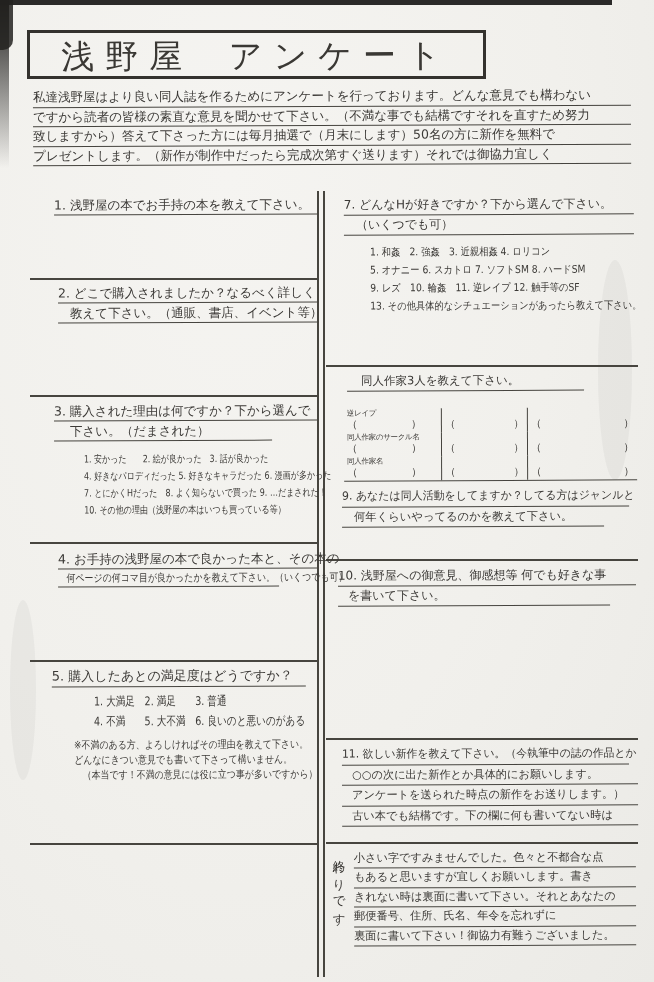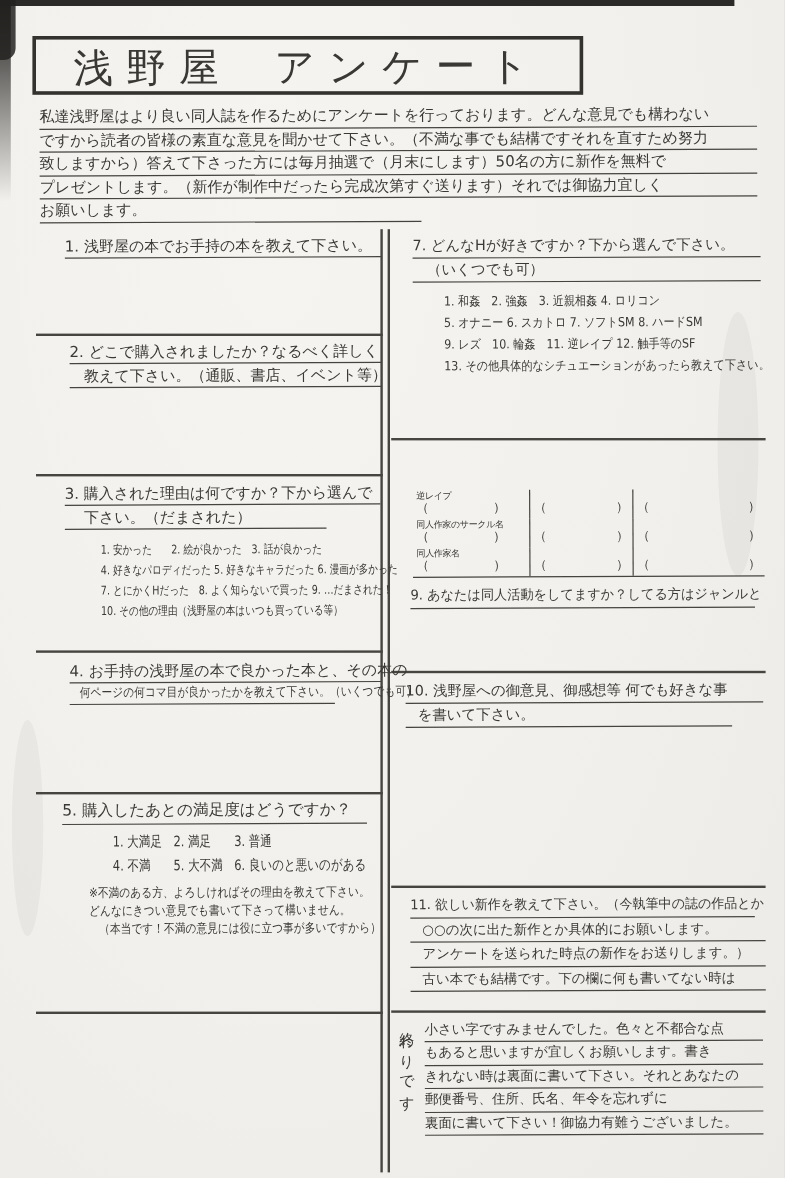--- a/index.html
+++ b/index.html
@@ -80,21 +80,20 @@
 
   <div class="titlebox">
     <span class="title">浅野屋 アンケート</span>
   </div>
 
   <div class="intro tilt">
     <span class="iline">私達浅野屋はより良い同人誌を作るためにアンケートを行っております。どんな意見でも構わない</span>
     <span class="iline">ですから読者の皆様の素直な意見を聞かせて下さい。（不満な事でも結構ですそれを直すため努力</span>
     <span class="iline">致しますから）答えて下さった方には毎月抽選で（月末にします）50名の方に新作を無料で</span>
     <span class="iline">プレゼントします。（新作が制作中だったら完成次第すぐ送ります）それでは御協力宜しく</span>
-    <span class="iline short">お願いします。</span>
   </div>
 
   <div class="vline" style="left:317px;top:191px;height:786px"></div>
   <div class="vline" style="left:323px;top:191px;height:786px"></div>
 
   <div class="hline" style="left:30px;top:278px;width:289px"></div>
   <div class="hline" style="left:30px;top:395px;width:289px"></div>
   <div class="hline" style="left:30px;top:542px;width:289px"></div>
   <div class="hline" style="left:30px;top:660px;width:289px"></div>
   <div class="hline" style="left:30px;top:843px;width:289px"></div>
@@ -148,20 +147,21 @@
     <span class="qh fs12 ind12">（いくつでも可）</span>
     <div style="margin-left:26px;margin-top:7px">
       <span class="plain fs105 cram88" style="line-height:18px">1. 和姦　2. 強姦　3. 近親相姦 4. ロリコン</span>
       <span class="plain fs105 cram88" style="line-height:18px">5. オナニー 6. スカトロ 7. ソフトSM 8. ハードSM</span>
       <span class="plain fs105 cram88" style="line-height:18px">9. レズ　10. 輪姦　11. 逆レイプ 12. 触手等のSF</span>
       <span class="plain fs105 cram88" style="line-height:18px">13. その他具体的なシチュエーションがあったら教えて下さい。</span>
     </div>
   </div>
 
   <div class="sec tilt" style="left:347px;top:371px;width:290px">
+    <span class="qh fs115 ind14" style="width:237px">同人作家3人を教えて下さい。</span>
   </div>
   <div class="q8table tilt">
 
     <div class="tcell c1">
       <div class="tlabel">逆レイプ</div>
       <div class="parens">
         <span>（</span>
         <span>）</span>
       </div>
     </div>
@@ -214,20 +214,21 @@
     <div class="tcell c3">
       <div class="parens">
         <span>（</span>
         <span>）</span>
       </div>
     </div>
   </div>
 
   <div class="sec tilt" style="left:342px;top:486px;width:296px">
     <span class="qh fs113 cram97">9. あなたは同人活動をしてますか？してる方はジャンルと</span>
+    <span class="qh fs113 ind12" style="width:262px">何年くらいやってるのかを教えて下さい。</span>
   </div>
 
   <div class="sec tilt" style="left:338px;top:566px;width:298px">
     <span class="qh fs12">10. 浅野屋への御意見、御感想等 何でも好きな事</span>
     <span class="qh fs12 ind10" style="width:272px">を書いて下さい。</span>
   </div>
 
   <div class="sec tilt" style="left:342px;top:744px;width:296px">
     <span class="qh fs112 cram97" style="line-height:19.5px">11. 欲しい新作を教えて下さい。（今執筆中の誌の作品とか</span>
     <span class="qh fs112 ind10" style="line-height:19.5px">○○の次に出た新作とか具体的にお願いします。</span>

